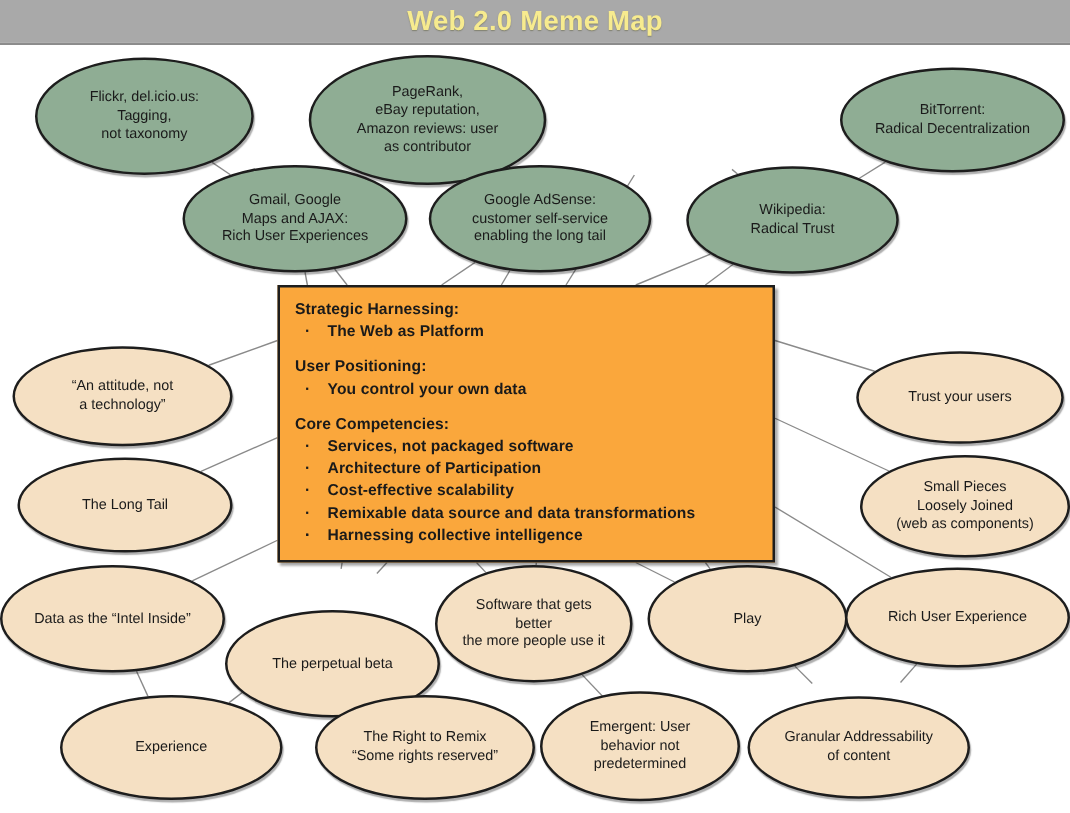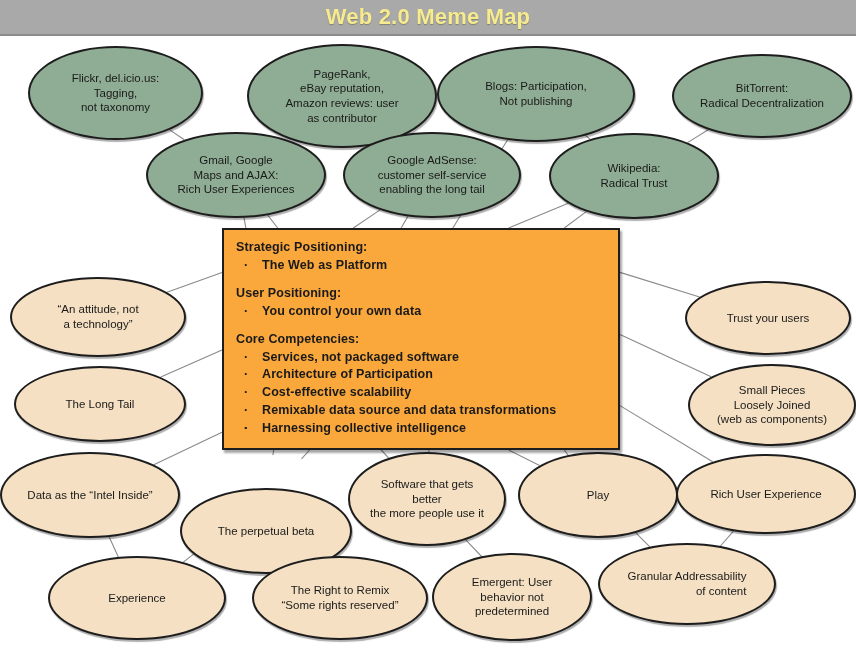--- a/index.html
+++ b/index.html
@@ -164,24 +164,20 @@
 not taxonomy</span>
   </div>
 
   <div class="node green" style="left:247px; top:44px; width:190px; height:104px;">
     <span class="node-text">PageRank,
 eBay reputation,
 Amazon reviews:  user
 as contributor</span>
   </div>
 
-  <div class="node green" style="left:437px; top:46px; width:198px; height:96px;">
-    <span class="node-text">Blogs:  Participation,
-Not publishing</span>
-  </div>
 
   <div class="node green" style="left:672px; top:54px; width:180px; height:84px;">
     <span class="node-text">BitTorrent:
 Radical Decentralization</span>
   </div>
 
   <div class="node green" style="left:146px; top:132px; width:180px; height:86px;">
     <span class="node-text">Gmail, Google
 Maps and AJAX:
 Rich User Experiences</span>
@@ -194,21 +190,21 @@
   </div>
 
   <div class="node green" style="left:549px; top:133px; width:170px; height:86px;text-align:center;">
     <span class="node-text">Wikipedia:
 Radical Trust</span>
   </div>
 
   <div class="center-panel" style="left:222px; top:228px; width:398px; height:222px;">
 
     <div class="cp-section gap">
-      <div class="cp-heading">Strategic Positioning:</div>
+      <div class="cp-heading">Strategic Harnessing:</div>
       <ul class="cp-bullets">
         <li><span class="dot">·</span><span>The Web as Platform</span></li>
       </ul>
     </div>
 
     <div class="cp-section gap">
       <div class="cp-heading">User Positioning:</div>
       <ul class="cp-bullets">
         <li><span class="dot">·</span><span>You control your own data</span></li>
       </ul>
@@ -262,21 +258,21 @@
   <div class="node tan" style="left:432px; top:553px; width:160px; height:88px;">
     <span class="node-text">Emergent:  User
 behavior not
 predetermined</span>
   </div>
 
   <div class="node tan" style="left:518px; top:452px; width:160px; height:86px;">
     <span class="node-text">Play</span>
   </div>
 
-  <div class="node tan" style="left:598px; top:543px; width:178px; height:82px;text-align:right;">
+  <div class="node tan" style="left:598px; top:557px; width:178px; height:82px;">
     <span class="node-text">Granular Addressability
 of content</span>
   </div>
 
   <div class="node tan" style="left:685px; top:281px; width:166px; height:74px;">
     <span class="node-text">Trust your users</span>
   </div>
 
   <div class="node tan" style="left:688px; top:364px; width:168px; height:82px;">
     <span class="node-text">Small Pieces

